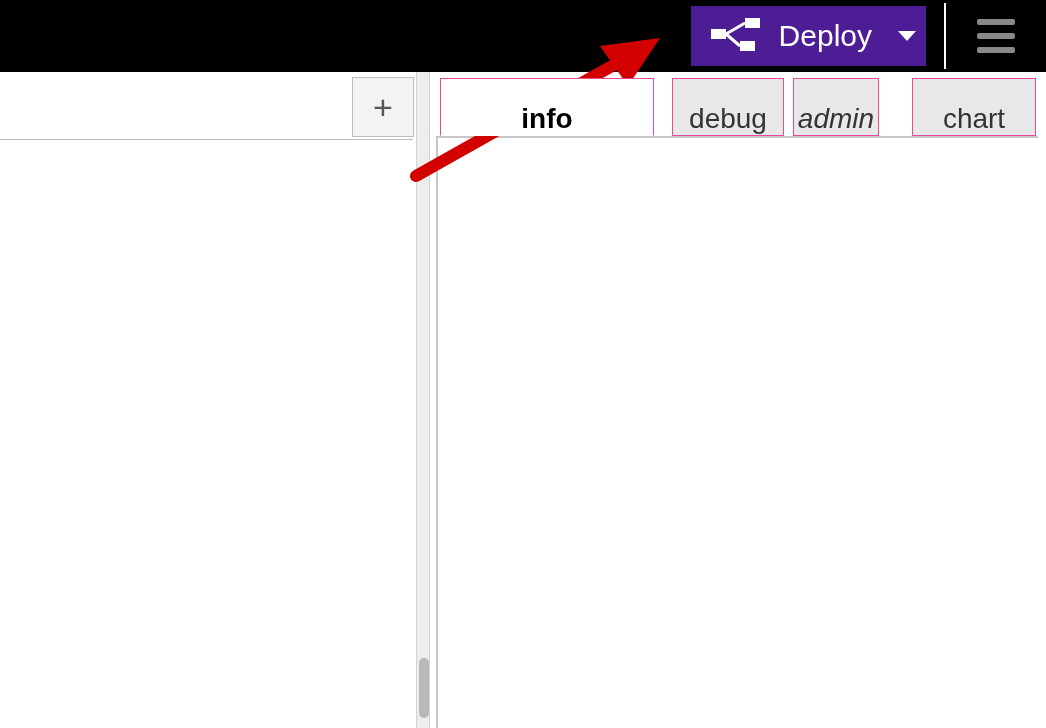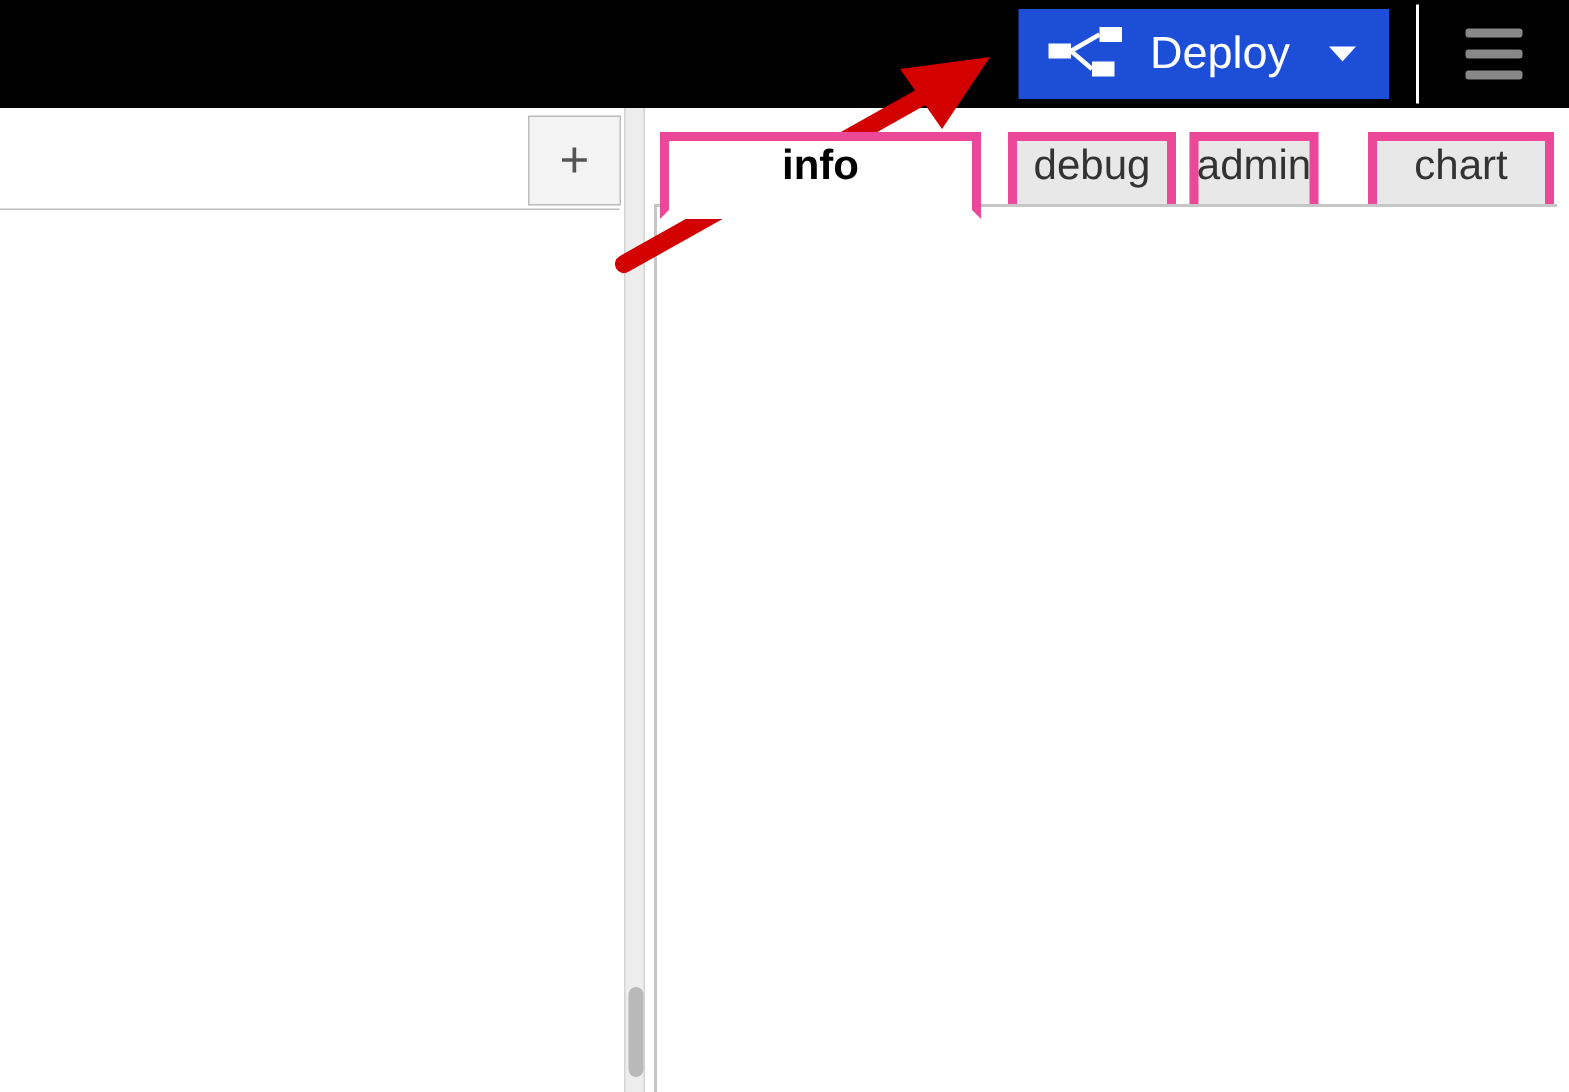--- a/index.html
+++ b/index.html
@@ -16,25 +16,25 @@
     .header {
       width:100%;
       height:72px;
       background:#000;
       display:flex;
       justify-content:flex-end;
       align-items:center;
     }
 
     .deploy-btn {
-      background:#1d4ed8;
+      background:#4c1d95;
       height:60px;
       display:flex;
       align-items:center;
-      padding:0 22px 0 20px;
+      padding:0 10px 0 20px;
       color:#fff;
       font-size:30px;
       cursor:pointer;
       margin-right:18px;
     }
 
     .deploy-icon {
       display:inline-block;
       width:50px;
       height:36px;
@@ -155,41 +155,41 @@
       height:592px;
       border:2px solid #c6c6c6;
       border-right:none;
       border-bottom:none;
       background:#fff;
     }
 
     
     .rtab {
       position:absolute;
-      top:88px;
+      top:78px;
       height:58px;
-      border:6px solid #ec4899;
+      border:1px solid #ec4899;
       background:#e8e8e8;
       display:flex;
-      align-items:flex-start;
+      align-items:flex-end;
       justify-content:center;
       font-size:28px;
       color:#333;
       cursor:pointer;
     }
     .rtab.active {
       background:#fff;
       font-weight:700;
       color:#000;
       border-bottom-color:#fff;
       z-index:2;
     }
     .rtab.info  { left:440px; width:214px; }
     .rtab.debug { left:672px; width:112px; }
-    .rtab.admin { left:793px; width:86px; }
+    .rtab.admin { left:793px; width:86px;font-style:italic; }
     .rtab.chart { left:912px; width:124px; }
 
     
     .anno {
       position:absolute;
       left:0; top:0;
       width:1046px; height:728px;
       pointer-events:none;
     }
   </style>

